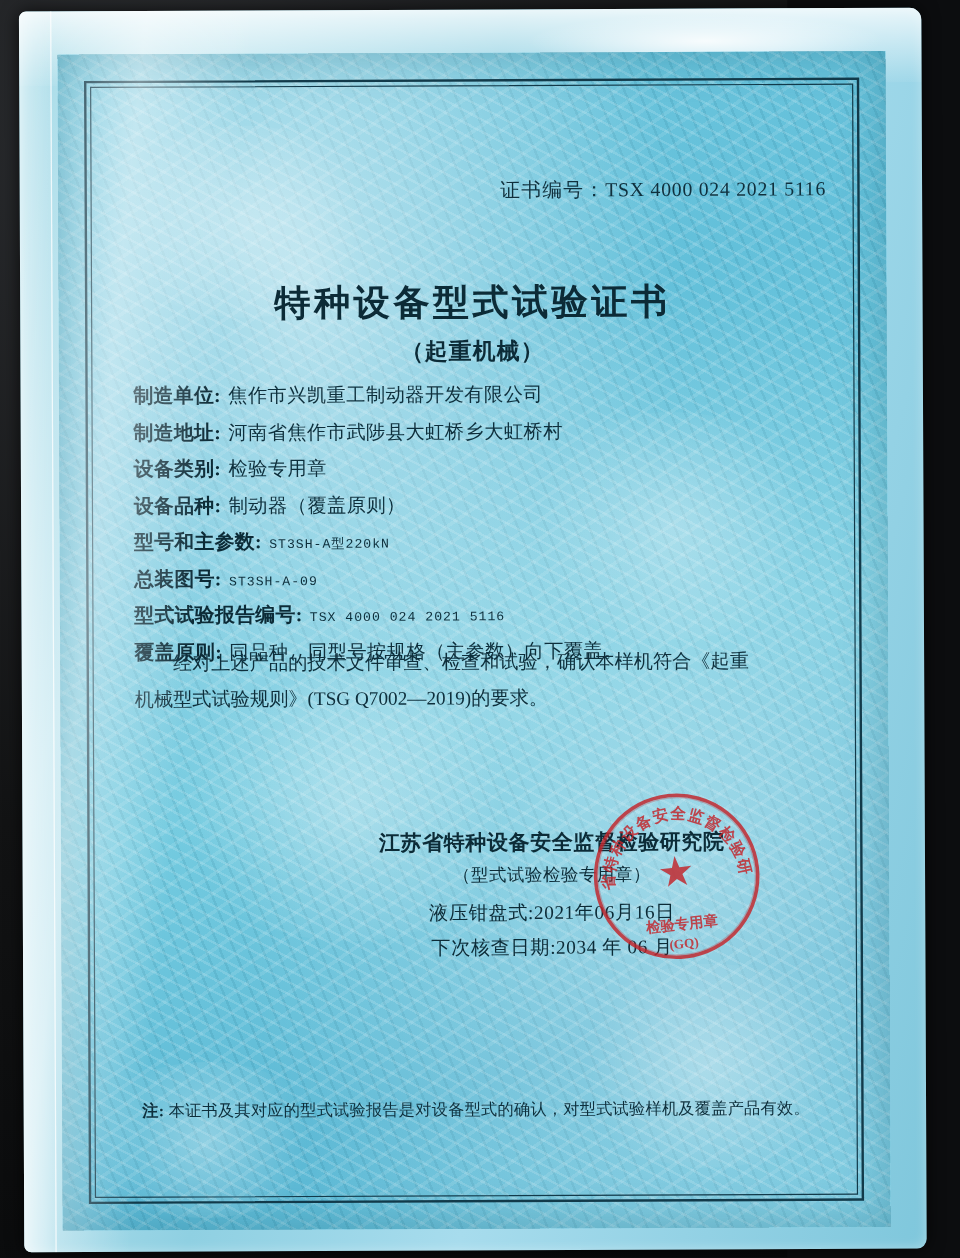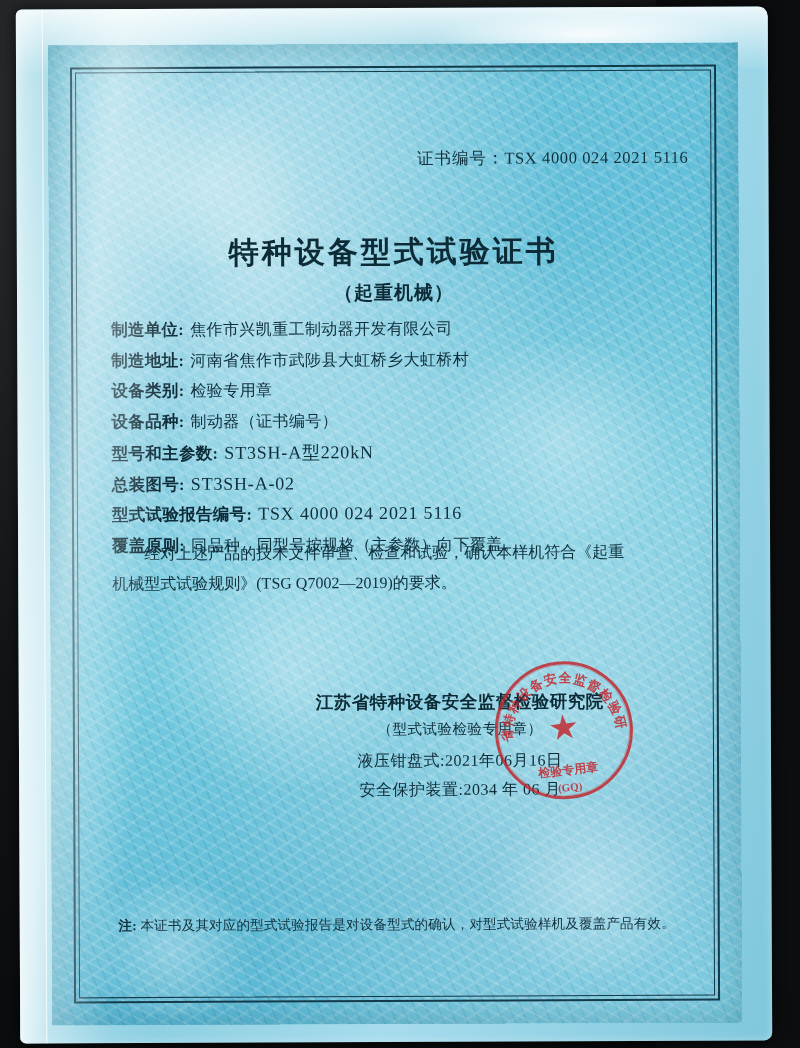--- a/index.html
+++ b/index.html
@@ -94,21 +94,21 @@
     font-family:"Liberation Serif", serif;
   }
   .row .k{
     font-size:16.5px;font-weight:bold;color:#0c2b37;letter-spacing:.3px;
     white-space:nowrap;
   }
   .row .v{
     font-size:16px;color:#0e2f3c;letter-spacing:.4px;
     margin-left:6px;white-space:nowrap;
   }
-  .row .v.mono{font-family:Liberation Serif, serif;font-size:18px;letter-spacing:.8px;}
+  .row .v.mono{font-family:Liberation Mono, monospace;font-size:11px;letter-spacing:.8px;}
   
   #para{
     position:absolute;left:16px;right:14px;top:448px;
     font-family:"Liberation Serif", serif;
     font-size:16px;line-height:30px;color:#0e2f3c;text-align:justify;
   }
   #para p{margin:0;}
   #para .indent{text-indent:32px;}
   
   #sig{
@@ -213,29 +213,29 @@
           <div class="row">
               <span class="k">制造地址:</span>
               <span class="v">河南省焦作市武陟县大虹桥乡大虹桥村</span>
             </div>
           <div class="row">
               <span class="k">设备类别:</span>
               <span class="v">检验专用章</span>
             </div>
           <div class="row">
               <span class="k">设备品种:</span>
-              <span class="v">制动器（证书编号）</span>
+              <span class="v">制动器（覆盖原则）</span>
             </div>
           <div class="row">
               <span class="k">型号和主参数:</span>
               <span class="v mono">ST3SH-A型220kN</span>
             </div>
           <div class="row">
               <span class="k">总装图号:</span>
-              <span class="v mono">ST3SH-A-02</span>
+              <span class="v mono">ST3SH-A-09</span>
             </div>
           <div class="row">
               <span class="k">型式试验报告编号:</span>
               <span class="v mono">TSX 4000 024 2021 5116</span>
             </div>
           <div class="row">
               <span class="k">覆盖原则:</span>
               <span class="v">同品种、同型号按规格（主参数）向下覆盖。</span>
             </div>
         </div>
@@ -245,21 +245,21 @@
           <p>机械型式试验规则》(TSG Q7002—2019)的要求。</p>
         </div>
 
         <div id="sig">
           <div class="org">江苏省特种设备安全监督检验研究院</div>
           <div class="seal-label">（型式试验检验专用章）</div>
           <div class="date">
             <span>液压钳盘式:</span><span>2021年06月16日</span>
           </div>
           <div class="next">
-            <span>安全保护装置:</span><span>2034 年 06 月</span>
+            <span>下次核查日期:</span><span>2034 年 06 月</span>
           </div>
         </div>
 
         <div id="seal">
           <div class="ring"></div>
           <svg class="arc" viewBox="0 0 138 138">
             <defs>
               <path id="arcpath" d="M 16,74 A 53,53 0 0 1 122,74"></path>
             </defs>
             <text>

